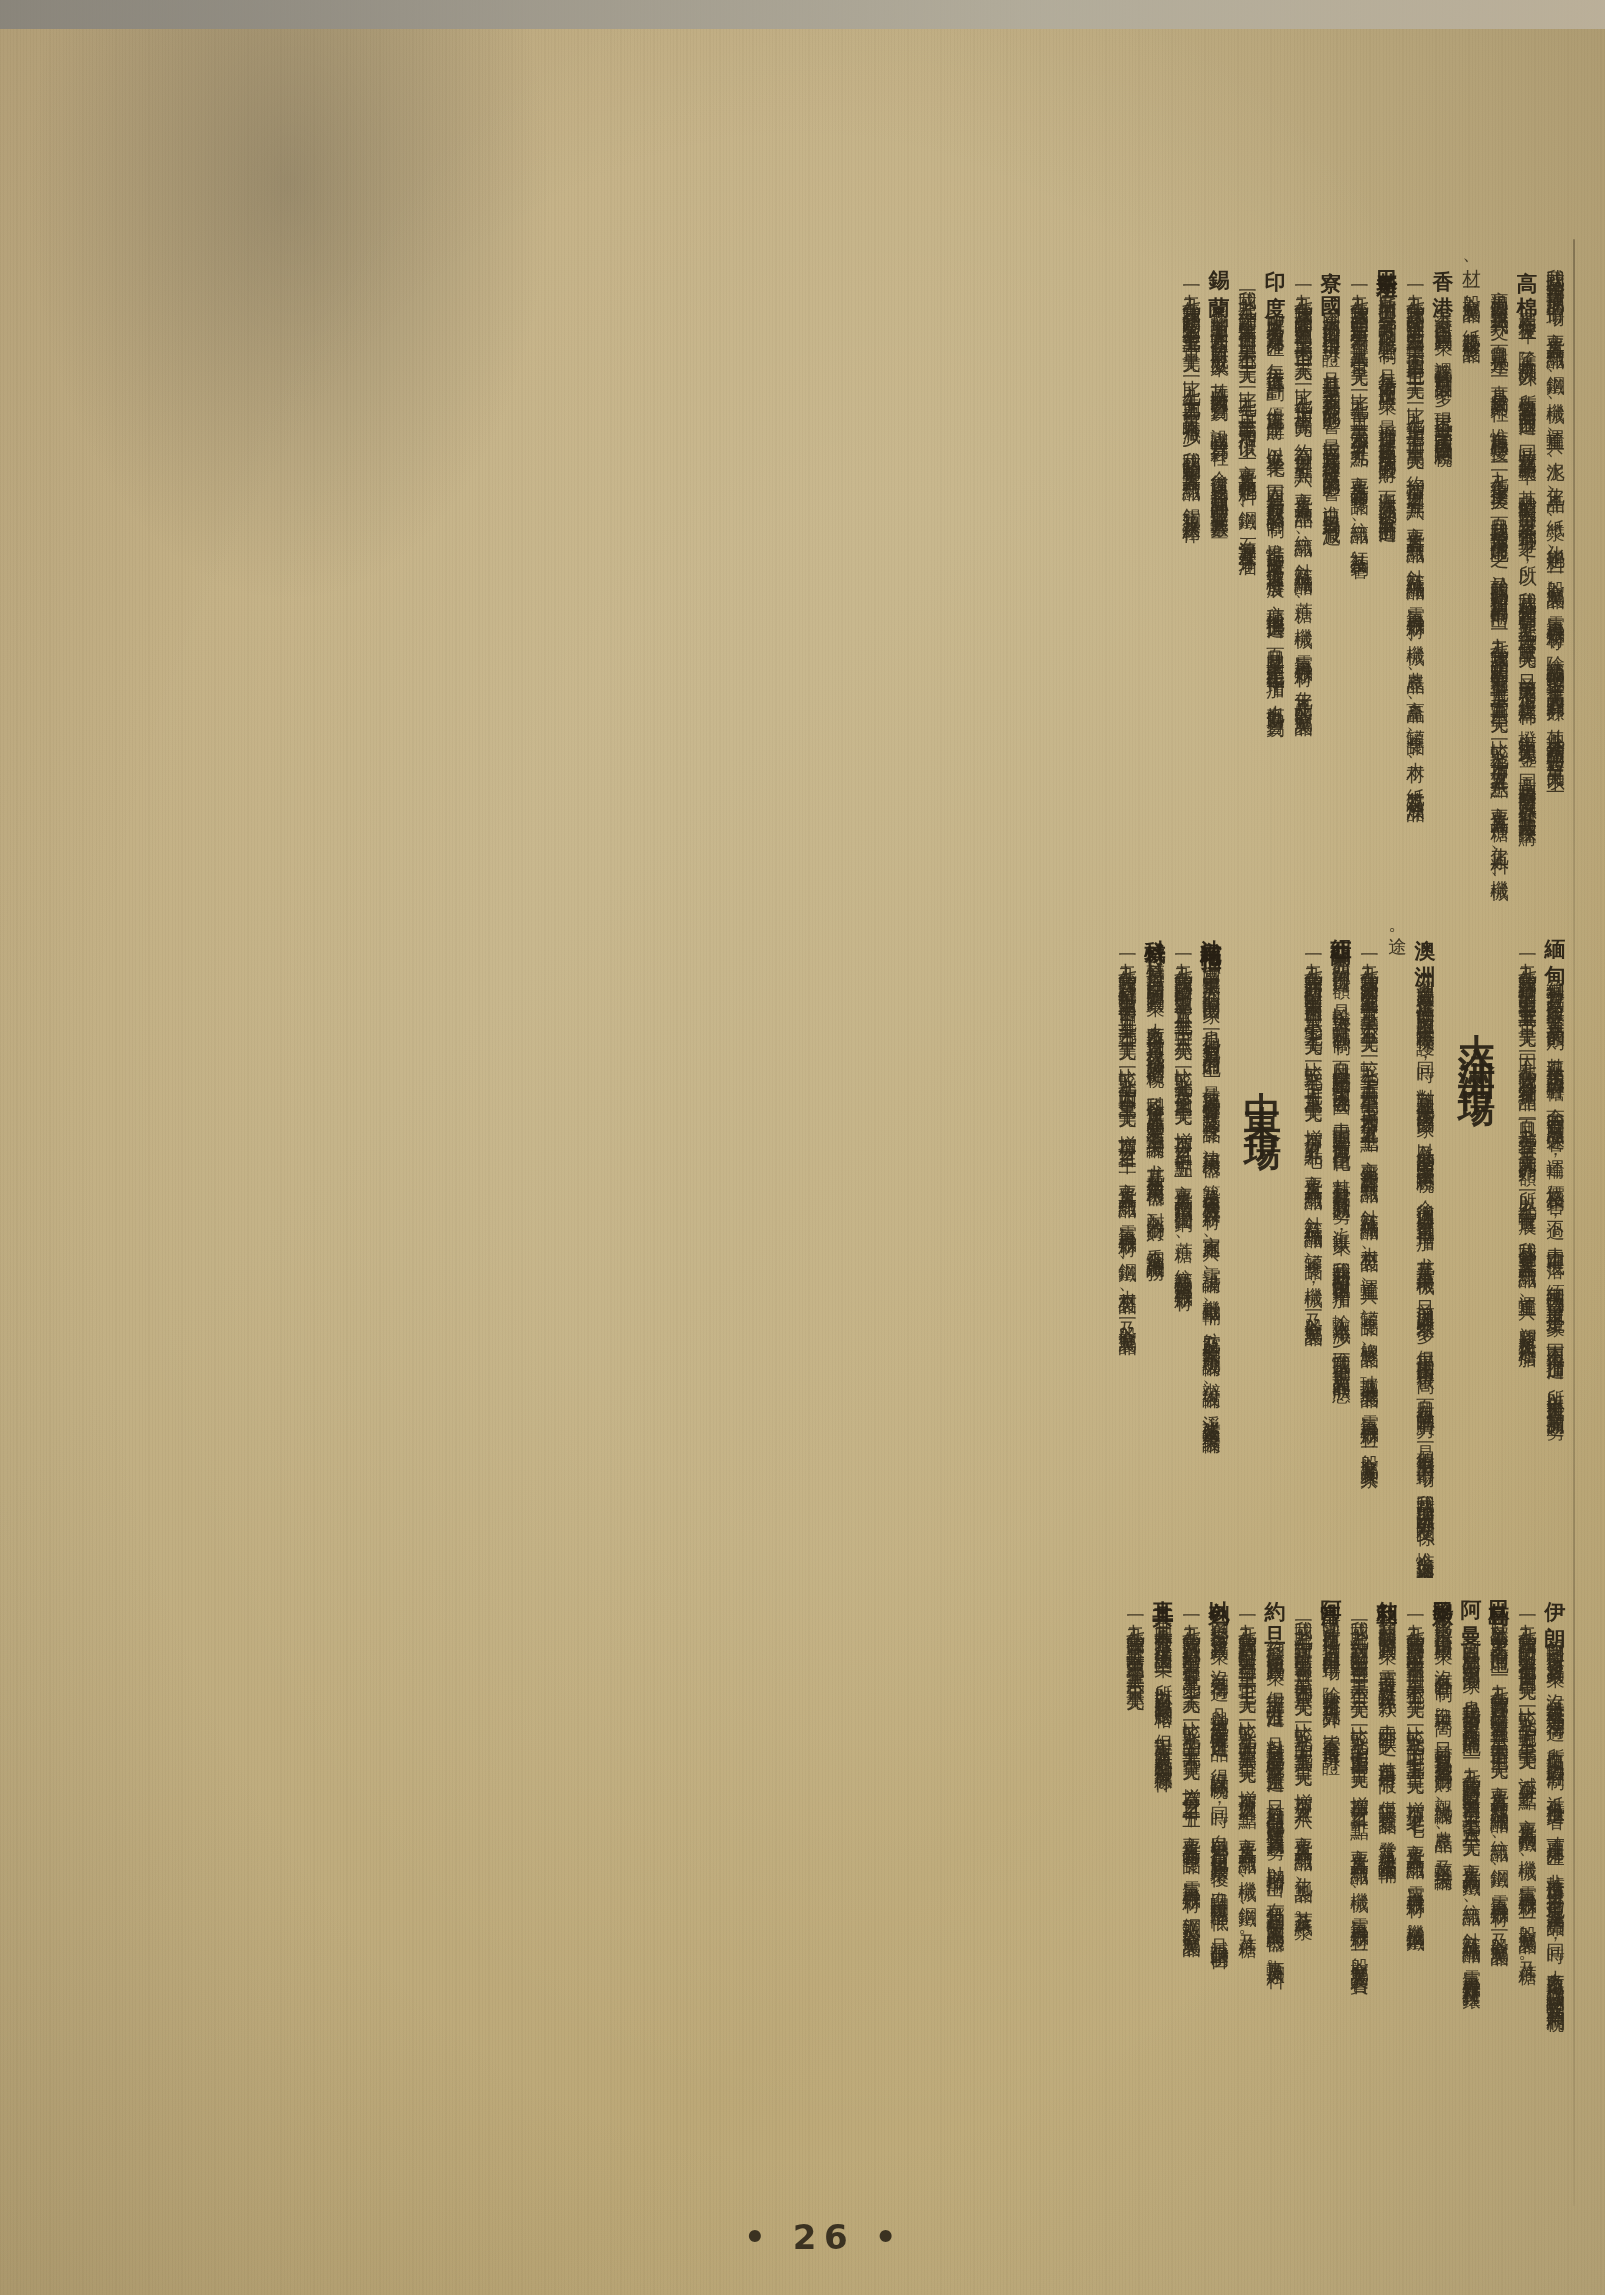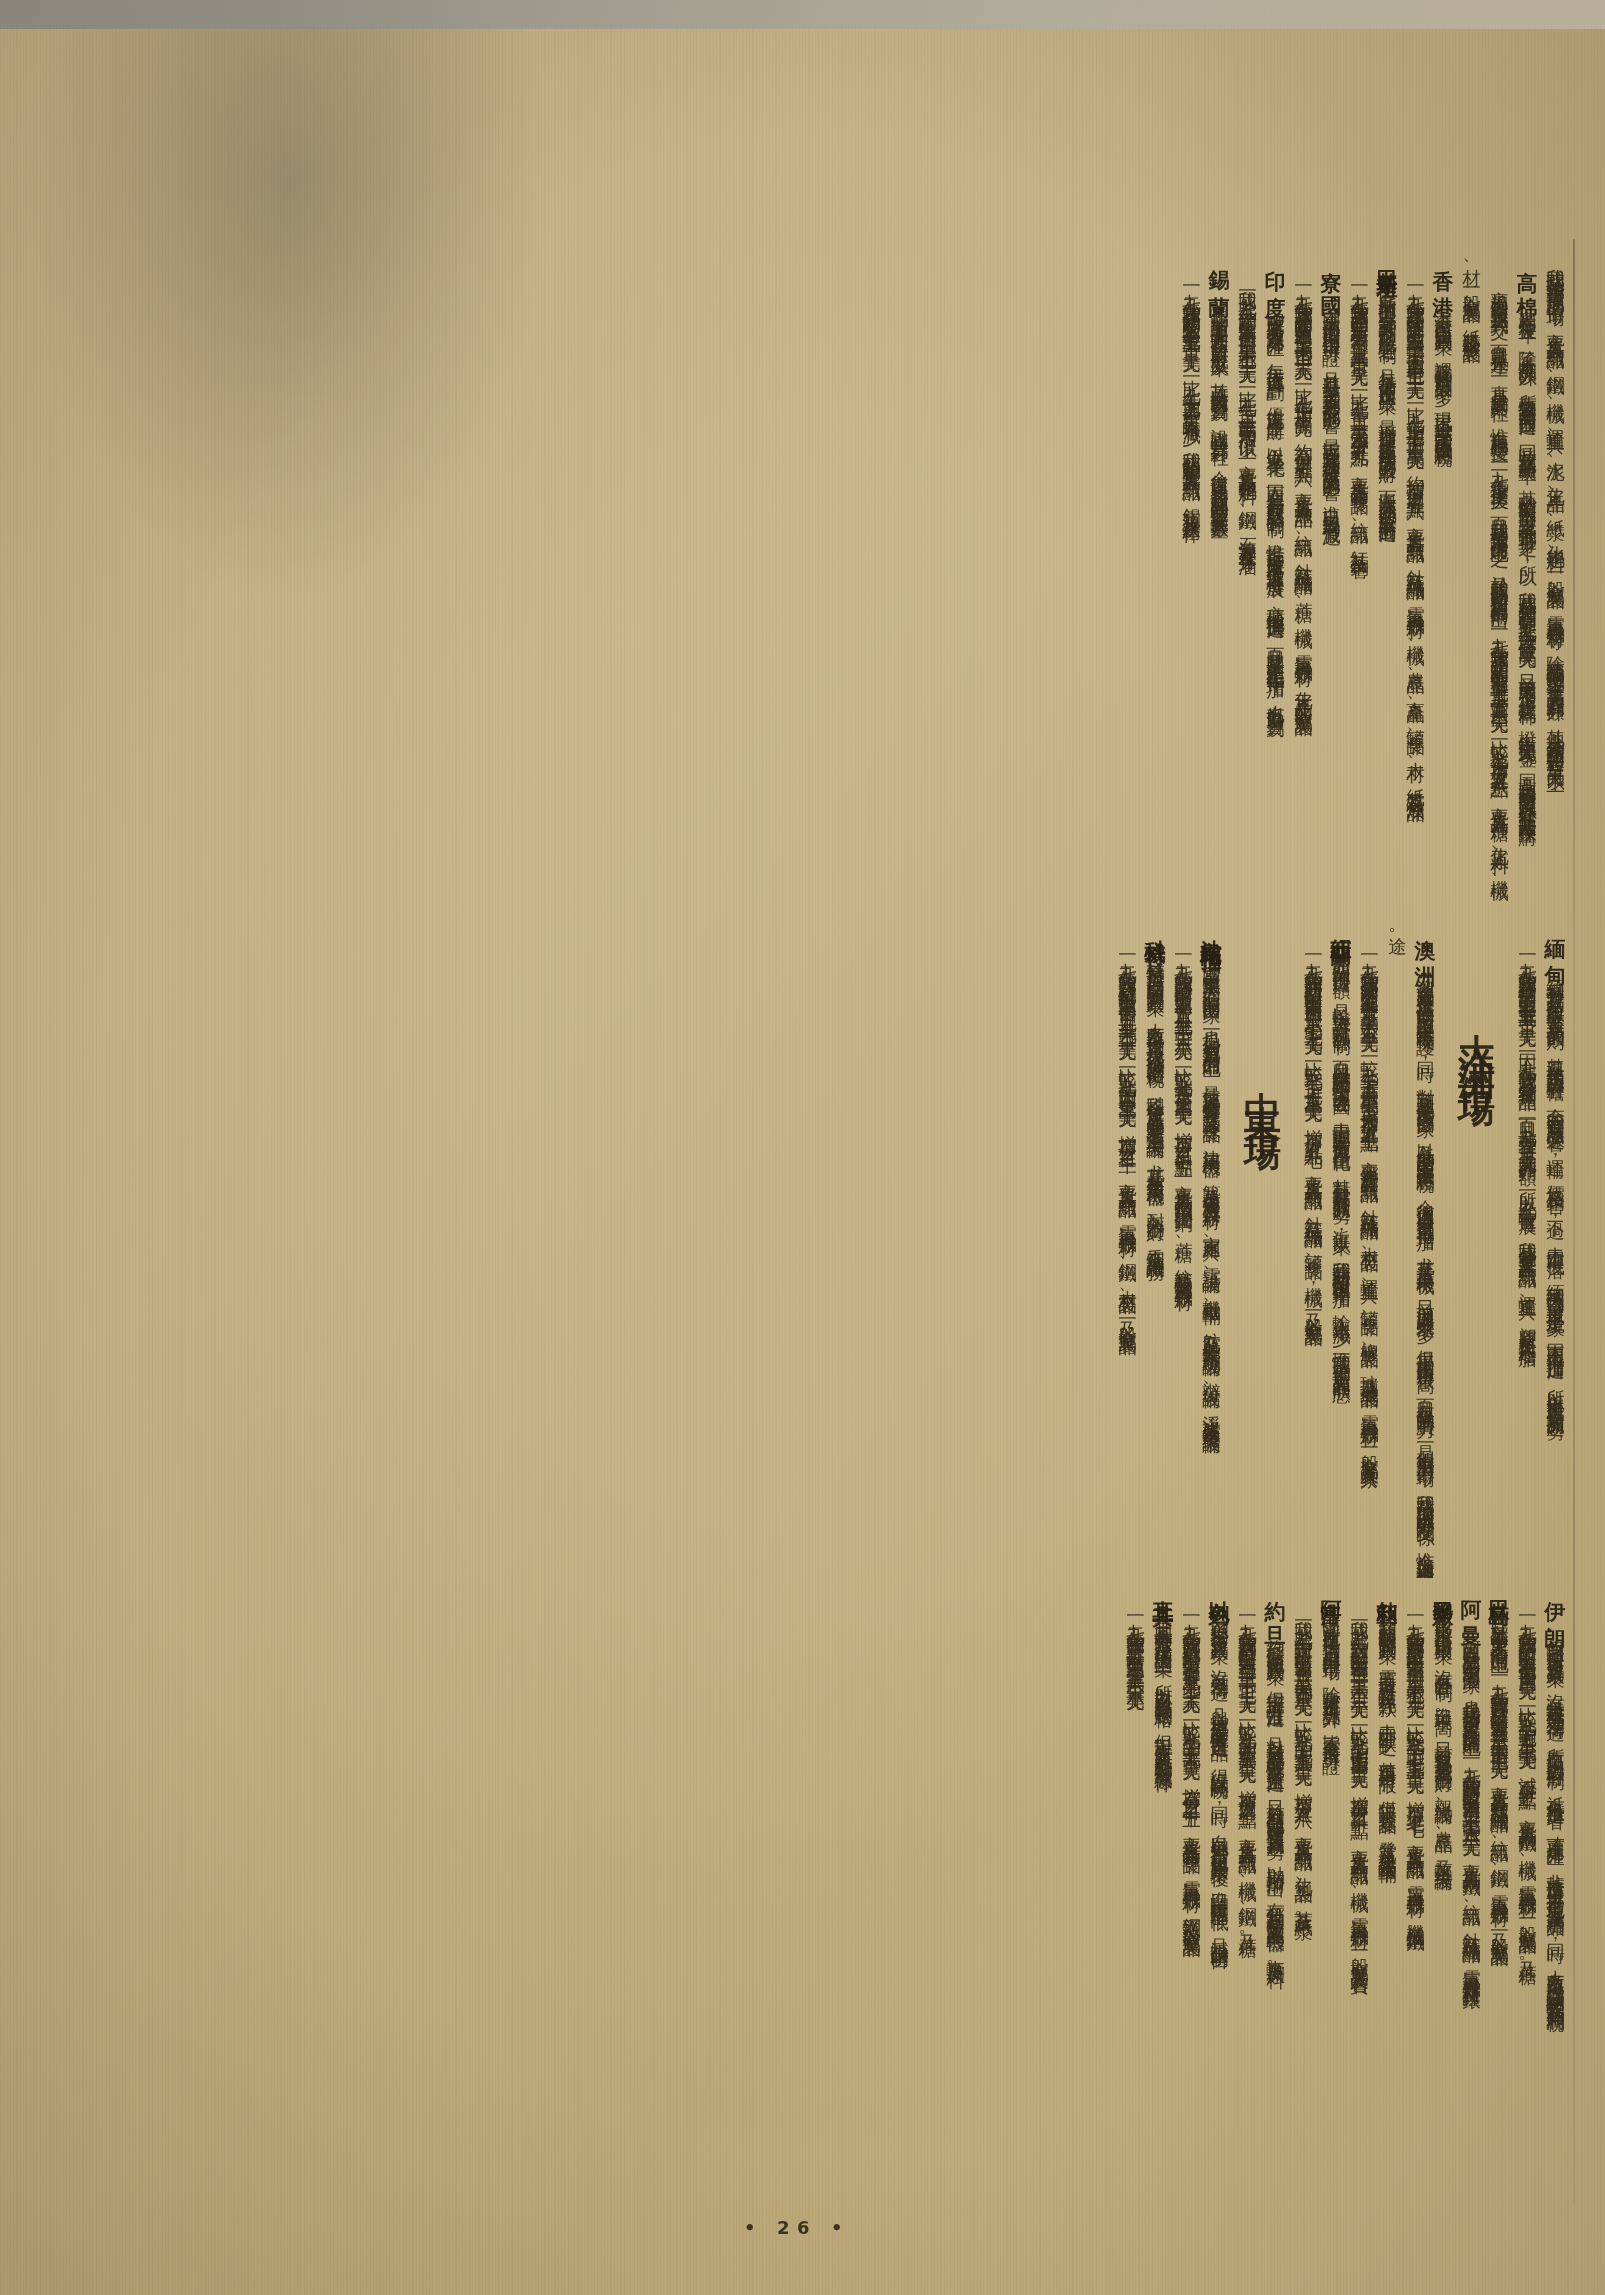--- a/index.html
+++ b/index.html
@@ -45,21 +45,21 @@
   }
   h2.market-heading {
     margin:0 23px; padding:0;
     font-size:37px; font-weight:bold; letter-spacing:14px;
     color:rgba(42,35,22,0.95);
   }
   h2.oceania { padding-inline-start:81px; }
   h2.middle-east { padding-inline-start:139px; }
   .footer {
     position:absolute; left:744px; top:2217px;
-    font-size:18px; font-weight:bold; letter-spacing:7.6px;
+    font-size:34px; font-weight:bold; letter-spacing:7.6px;
     color:rgba(48,40,26,0.92);
   }
 </style>
 </head>
 <body>
 
 <div class="page">
   <div class="scan-strip"></div>
   <div class="crease"></div>
 

